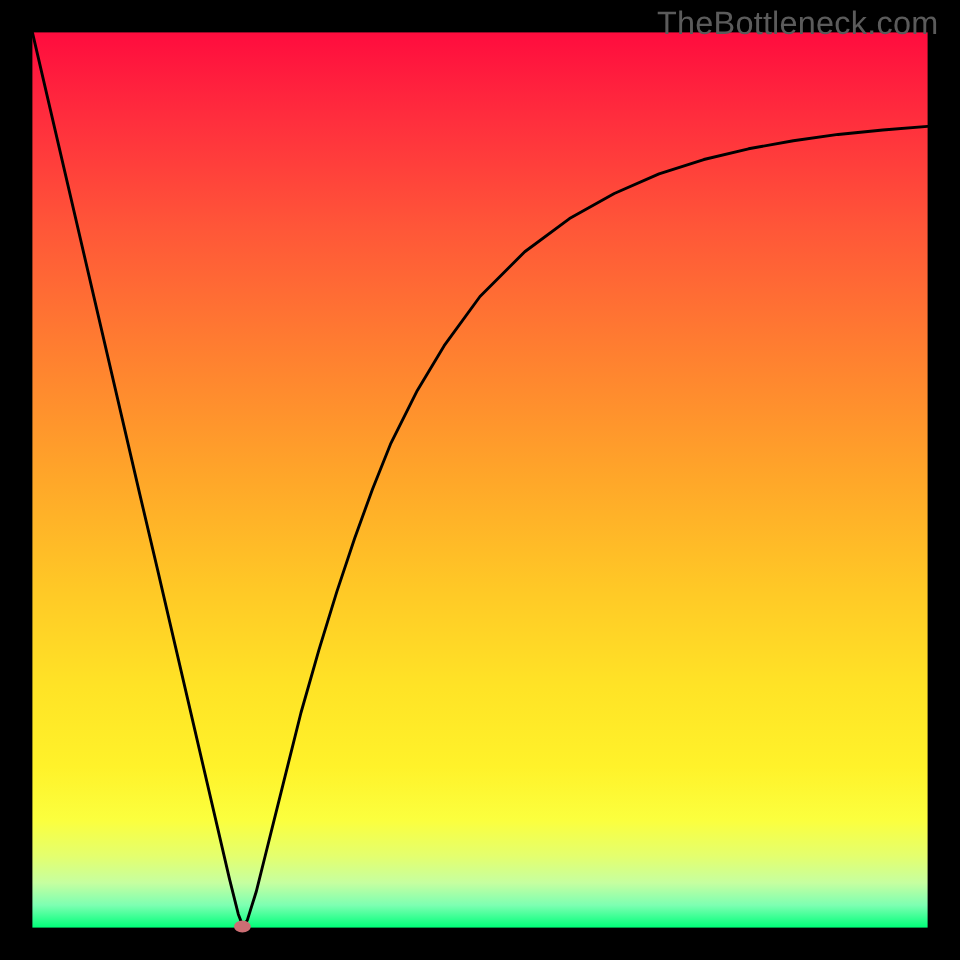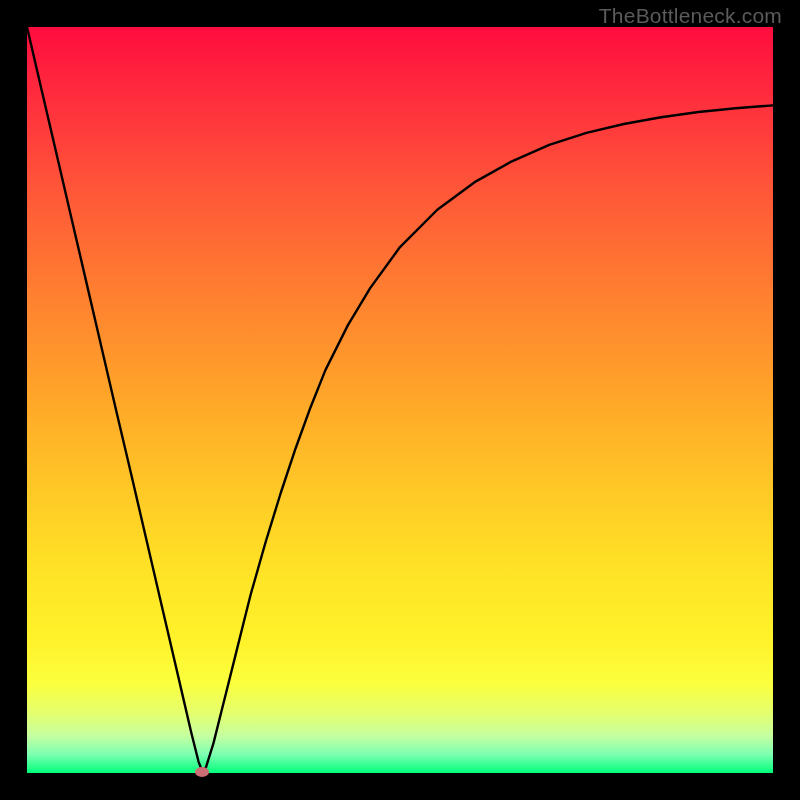--- a/index.html
+++ b/index.html
@@ -14,21 +14,21 @@
   .container {
     position: relative;
     width: 800px;
     height: 800px;
   }
   .watermark {
     position: absolute;
     top: 4px;
     right: 18px;
     color: #5b5b5b;
-    font-size: 21px;
+    font-size: 27px;
     font-weight: 500;
     letter-spacing: 0.2px;
     z-index: 10;
   }
   .plot-frame {
     position: absolute;
     left: 27px;
     top: 27px;
     width: 746px;
     height: 746px;

